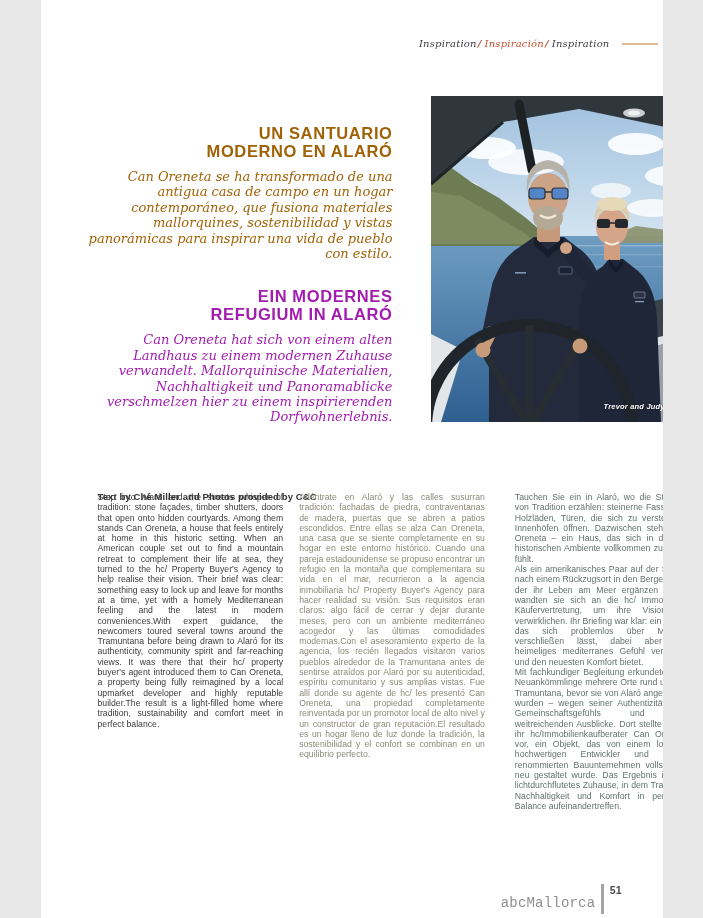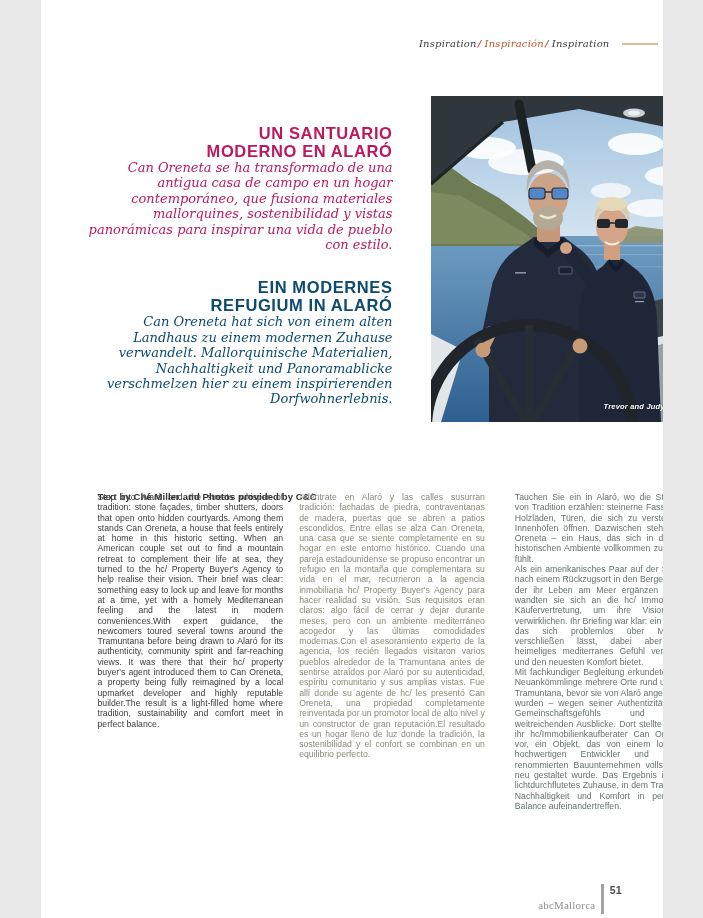--- a/index.html
+++ b/index.html
@@ -14,28 +14,28 @@
     display:flex;justify-content:flex-end;align-items:center;
     font-family:"DejaVu Serif","Liberation Serif",serif;
     font-style:italic;font-size:10px;letter-spacing:.2px;
   }
   .k-dark{color:#3d3d3d;}
   .k-red{color:#c0512f;}
   .k-slash{color:#c0512f;margin:0 3px 0 1px;font-weight:bold;}
   .k-rule{width:36px;height:2px;background:#dcbd98;margin-left:12px;}
   
   .titles{position:absolute;left:47px;top:124px;width:305px;text-align:right;}
-  .title-es{color:#be185d;}
-  .title-de{color:#0c4a6e;margin-top:26px;}
+  .title-es{color:#a16207;}
+  .title-de{color:#a21caf;margin-top:26px;}
   .title h2{
     margin:0;font-size:16.5px;line-height:18px;font-weight:bold;
     letter-spacing:.6px;
   }
   .title .subtitle{
-    margin-top:0;
+    margin-top:9px;
     font-family:"DejaVu Serif","Liberation Serif",serif;
     font-style:italic;font-size:13px;line-height:15.4px;
   }
   
   .photo{
     position:absolute;left:390px;top:96px;width:258px;height:326px;
     margin:0;overflow:hidden;background:#9fc0de;
   }
   .photo svg{display:block;width:100%;height:100%;}
   .photo-caption{
@@ -58,22 +58,22 @@
   .col-en{color:#3b3b3b;}
   .col-es{color:#8b8977;}
   .col-de{color:#63706e;margin-left:14px;}
   
   .footer{
     position:absolute;top:884px;right:41px;height:30px;
     display:flex;align-items:stretch;
   }
   .footer .mag{
     align-self:flex-end;margin:0 6px 3px 0;
-    font-family:Liberation Serif, serif;
-    font-size:11px;color:#8f8f8f;letter-spacing:.2px;text-align:right;
+    font-family:Liberation Mono, monospace;
+    font-size:14px;color:#8f8f8f;letter-spacing:.2px;text-align:right;
   }
   .footer .rule{width:2.5px;background:#a3a3a3;}
   .footer .num{
     align-self:flex-start;margin-left:6px;
     font-size:10.5px;color:#4a4a4a;font-weight:bold;
   }
 </style>
 </head>
 <body>
 

